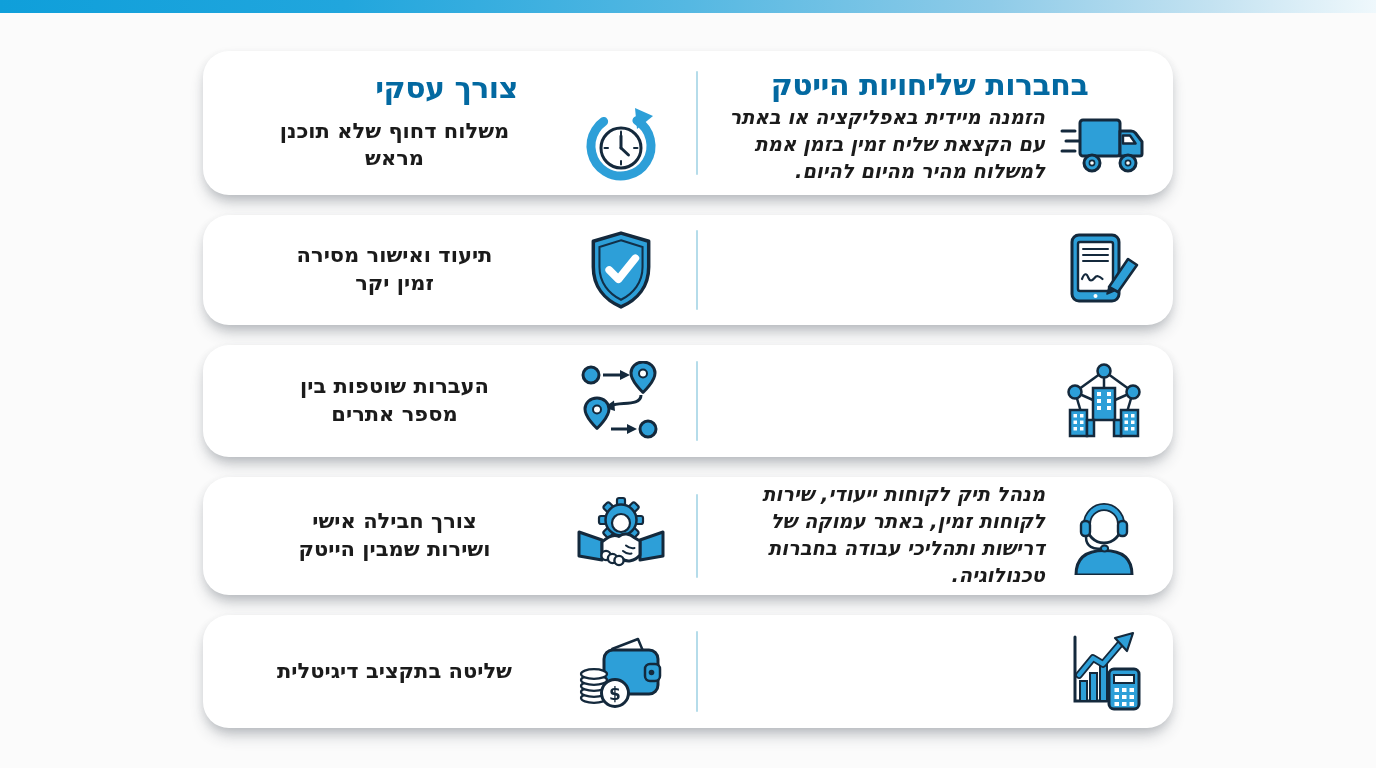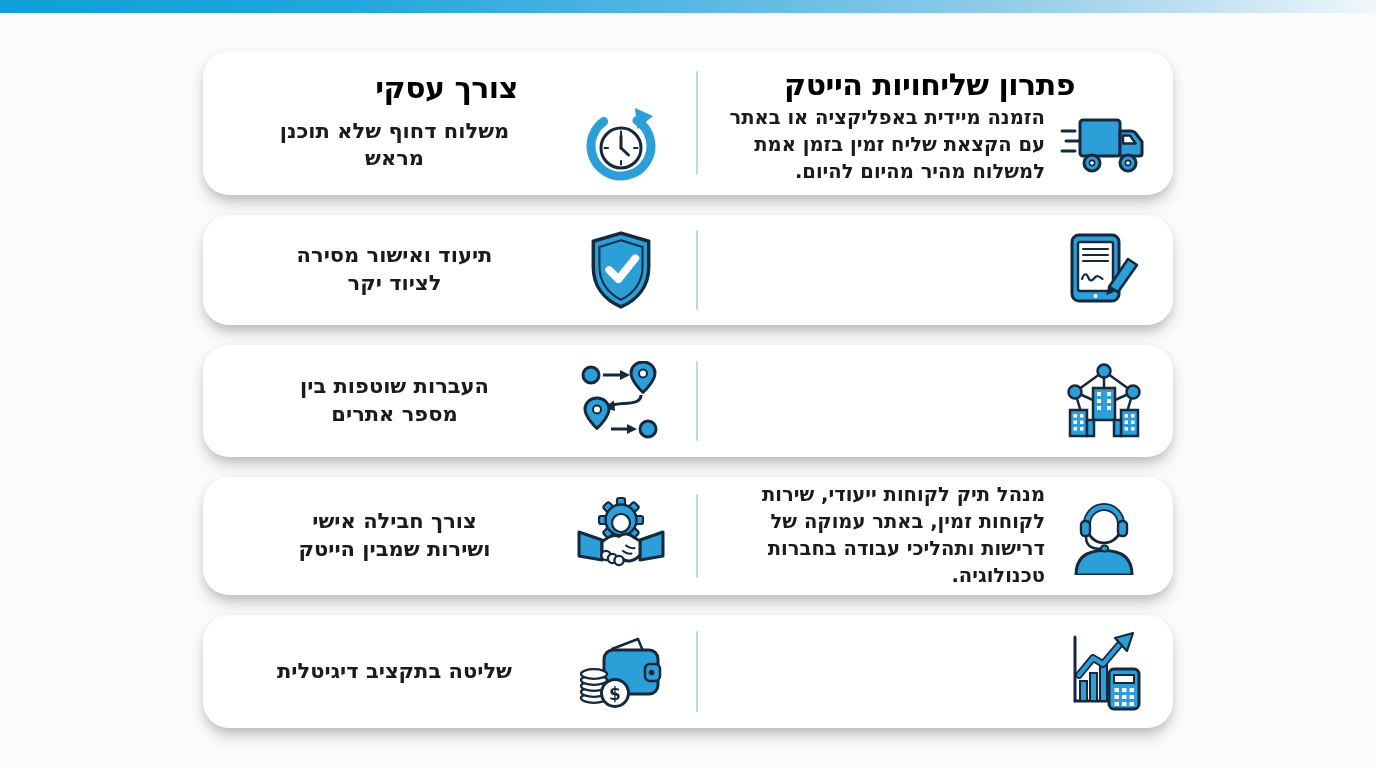--- a/index.html
+++ b/index.html
@@ -23,48 +23,48 @@
     background:#ffffff;
     border-radius:26px;
     box-shadow:0 10px 16px -4px rgba(45,55,70,.30), 0 3px 8px rgba(45,55,70,.10);
     display:flex;align-items:stretch;
     padding:0 24px;
     box-sizing:border-box;
   }
   .h1{height:144px}.h2{height:110px}.h3{height:112px}.h4{height:118px}.h5{height:113px}
   .section{flex:1 1 0;display:flex;flex-direction:column;justify-content:center;min-width:0;}
   .sec-title{
-    font-size:30px;font-weight:800;color:#000000;
+    font-size:30px;font-weight:800;color:#0369a1;
     text-align:center;margin:8px 0 2px;line-height:1.15;letter-spacing:-0.5px;
   }
   .body-row{display:flex;align-items:center;gap:14px;}
   .icon-box{flex:0 0 auto;display:flex;align-items:center;justify-content:center;width:90px;}
   .txt{
     flex:1 1 auto;min-width:0;
     font-weight:700;color:#1b1b1b;
   }
-  .solution .txt{text-align:right;font-size:19.5px;line-height:1.38;}
+  .solution .txt{text-align:right;font-size:19.5px;line-height:1.38;font-style:italic;}
   .need .txt{text-align:center;font-size:21px;line-height:1.32;white-space:pre-line;}
   .divider{
     width:2px;flex:0 0 2px;align-self:center;height:72%;
     background:#b5dcea;border-radius:1px;
     margin-left:30px;margin-right:12px;
   }
   svg{display:block;}
 </style>
 </head>
 <body>
 
 <div class="topbar"></div>
 
 <div class="stack">
 
   <div class="card h1">
     <div class="section solution">
-      <div class="sec-title">פתרון שליחויות הייטק</div>
+      <div class="sec-title">בחברות שליחויות הייטק</div>
       <div class="body-row">
         <div class="icon-box">
           <svg width="88" height="62" viewBox="0 0 88 62">
             <g stroke="#14293c" stroke-width="3" stroke-linecap="round">
               <line x1="2" y1="17" x2="15" y2="17"></line>
               <line x1="6" y1="27" x2="19" y2="27"></line>
               <line x1="2" y1="37" x2="15" y2="37"></line>
             </g>
             <rect x="20" y="6" width="40" height="36" rx="3" fill="#2d9fd8" stroke="#14293c" stroke-width="3"></rect>
             <path d="M60 17 h11 c2 0 3.4 .8 4.4 2 l6.6 8.6 v12.4 c0 1.6-1.2 2-2.6 2 h-19.4 z" fill="#2d9fd8" stroke="#14293c" stroke-width="3" stroke-linejoin="round"></path>
@@ -131,21 +131,21 @@
     <div class="section need">
       <div class="body-row">
         <div class="icon-box">
           <svg width="72" height="80" viewBox="0 0 70 78">
             <path d="M35 3 L62 11 V36 C62 55 51 68 35 75 C19 68 8 55 8 36 V11 Z" fill="#2d9fd8" stroke="#14293c" stroke-width="3.4" stroke-linejoin="round"></path>
             <path d="M35 10 L56 16.5 V36 C56 51 47 62 35 68 C23 62 14 51 14 36 V16.5 Z" fill="none" stroke="#113049" stroke-width="2"></path>
             <path d="M23.5 39 L32.5 48 L49 27.5" fill="none" stroke="#fff" stroke-width="7.5" stroke-linecap="round" stroke-linejoin="round"></path>
           </svg>
         </div>
         <div class="txt">תיעוד ואישור מסירה
-לציוד יקר</div>
+זמין יקר</div>
       </div>
     </div>
   </div>
 
   <div class="card h3">
     <div class="section solution">
       <div class="body-row">
         <div class="icon-box">
           <svg width="84" height="78" viewBox="0 0 84 78">
             <g stroke="#14293c" stroke-width="2.5">

